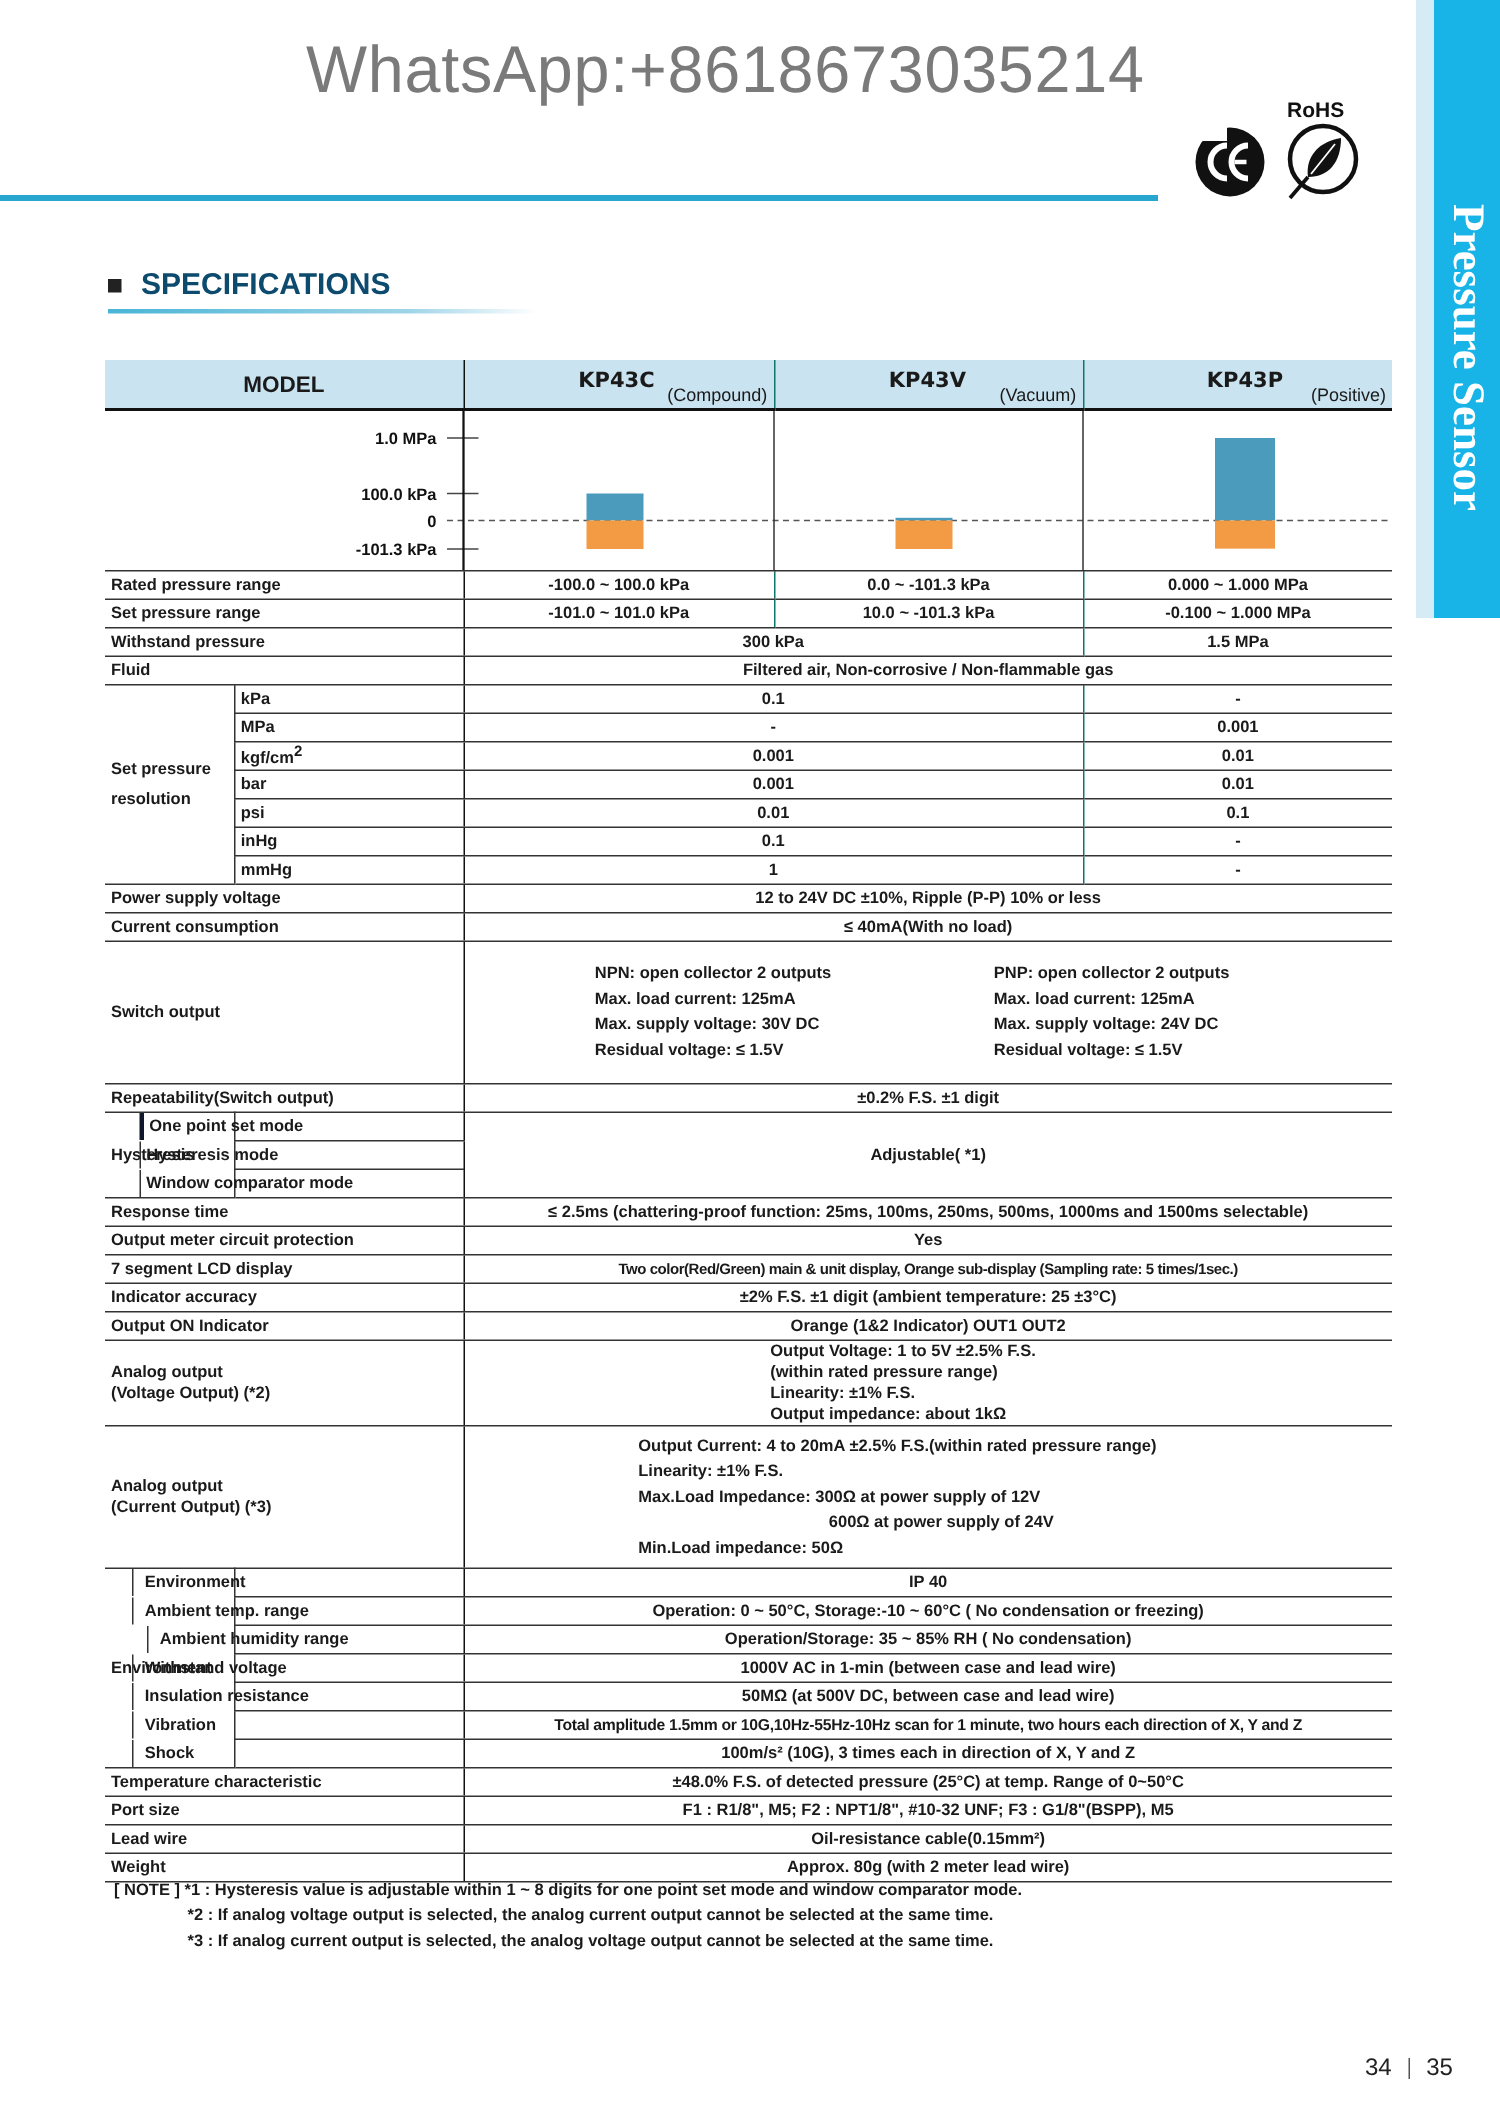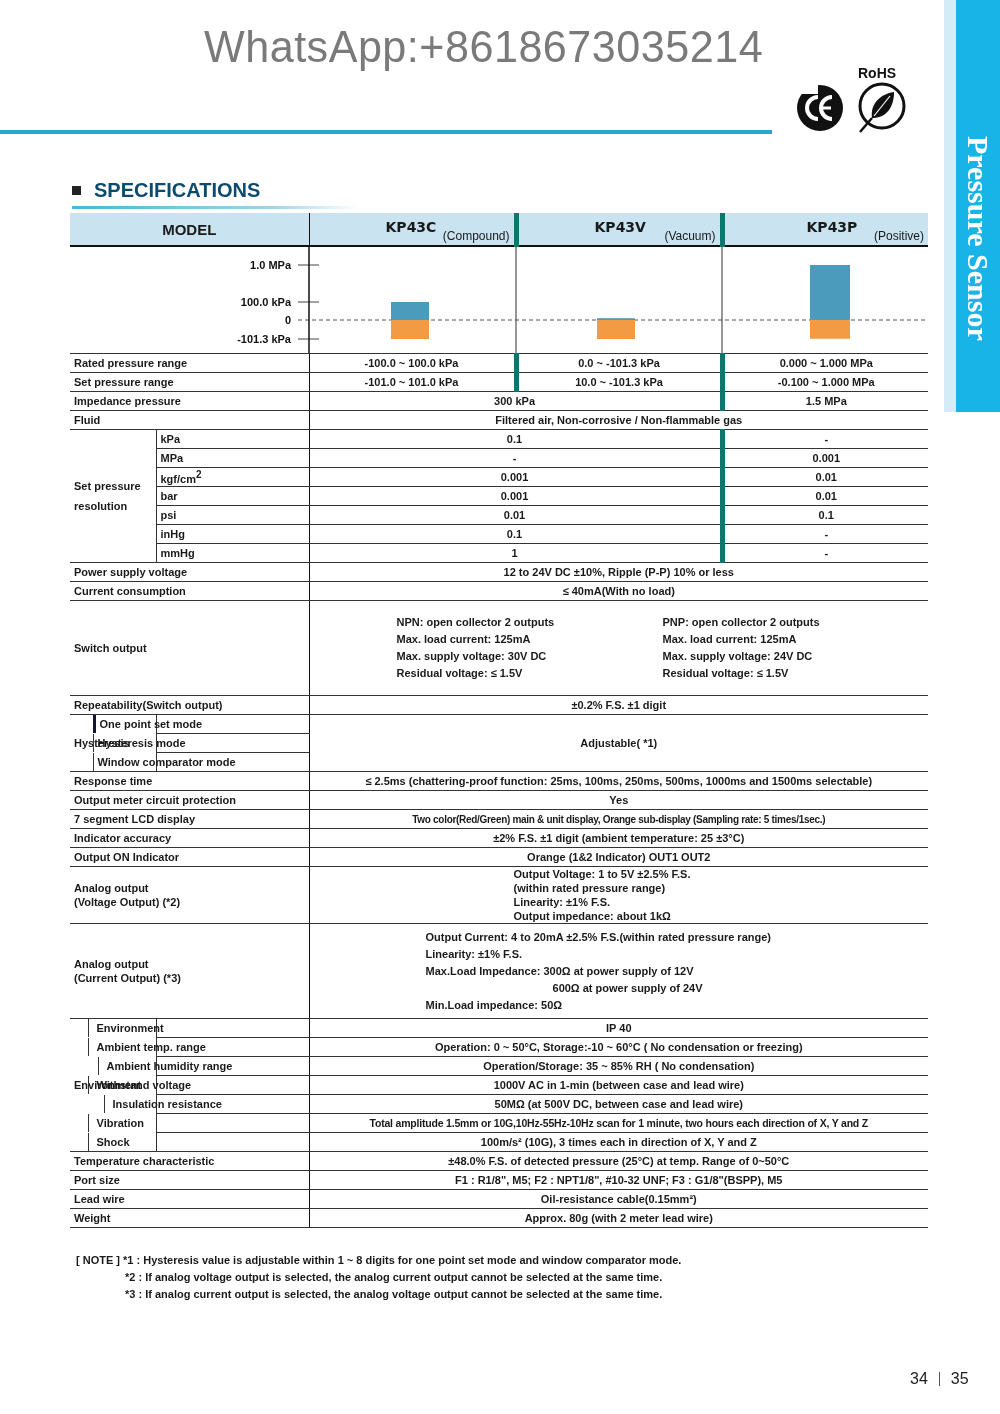--- a/index.html
+++ b/index.html
@@ -53,34 +53,34 @@
   .spec-heading .sq {
     width: 9px; height: 9px; background: #222; margin-right: 13px;
   }
   .spec-underline {
     position: absolute; left: 72px; top: 206px; width: 286px; height: 3px;
     background: linear-gradient(to right, #4ab5d6, #9fd4e8 70%, rgba(255,255,255,0));
   }
 
   
   .spec-table {
-    position: absolute; left: 70px; top: 213px; width: 858px;
+    position: absolute; left: 70px; top: 240px; width: 858px;
     border-collapse: collapse;
     font-size: 11px; font-weight: bold;
     table-layout: fixed;
   }
   .spec-table td {
     border-bottom: 1px solid #333;
     padding: 0 4px;
     height: 18px;
     line-height: 13px;
     vertical-align: middle;
   }
   .spec-table td.val { text-align: center; border-left: 1.5px solid #111; }
-  .spec-table td.val2 { text-align: center; border-left: 5px solid #0f766e; }
+  .spec-table td.val2 { text-align: center; border-left: 1px solid #0f766e; }
   .spec-table td.sub { border-left: 1px solid #333; }
   .spec-table tr.head td {
     background: #c9e3f0; height: 32px; border-bottom: 2px solid #111;
     font-size: 15px;
   }
   .spec-table tr.head td.model { text-align: center; font-size: 15px; }
   .head-cell { position: relative; height: 32px; }
   .head-cell .m { position: absolute; top: 8px; font-family: "DejaVu Sans", sans-serif; font-size: 14px; font-weight: bold; }
   .head-cell .t { position: absolute; bottom: 2px; right: 4px; font-weight: normal; font-size: 12px; }
 
@@ -190,21 +190,21 @@
     <td class="val2">0.0 ~ -101.3 kPa</td>
     <td class="val2">0.000 ~ 1.000 MPa</td>
   </tr>
   <tr>
     <td colspan="2">Set pressure range</td>
     <td class="val">-101.0 ~ 101.0 kPa</td>
     <td class="val2">10.0 ~ -101.3 kPa</td>
     <td class="val2">-0.100 ~ 1.000 MPa</td>
   </tr>
   <tr>
-    <td colspan="2">Impedance pressure</td>
+    <td colspan="2">Withstand pressure</td>
     <td colspan="2" class="val">300 kPa</td>
     <td class="val2">1.5 MPa</td>
   </tr>
   <tr>
     <td colspan="2">Fluid</td>
     <td colspan="3" class="val">Filtered air, Non-corrosive / Non-flammable gas</td>
   </tr>
 
   <tr>
     <td rowspan="7" style="line-height:20px;">
@@ -355,21 +355,21 @@
   </tr>
   <tr>
     <td class="sub" style="padding-left:10px;"><span class="envlab">Ambient humidity range</span></td>
     <td colspan="3" class="val">Operation/Storage: 35 ~ 85% RH ( No condensation)</td>
   </tr>
   <tr>
     <td class="sub" style="padding-left:0;"><span class="envlab">Withstand voltage</span></td>
     <td colspan="3" class="val">1000V AC in 1-min (between case and lead wire)</td>
   </tr>
   <tr>
-    <td class="sub" style="padding-left:16px;"><span class="envlab">Insulation resistance</span></td>
+    <td class="sub" style="padding-left:0;"><span class="envlab">Insulation resistance</span></td>
     <td colspan="3" class="val">50MΩ (at 500V DC, between case and lead wire)</td>
   </tr>
   <tr>
     <td class="sub" style="padding-left:0;"><span class="envlab">Vibration</span></td>
     <td colspan="3" class="val" style="font-size:10.5px; letter-spacing:-0.2px;">Total amplitude 1.5mm or 10G,10Hz-55Hz-10Hz scan for 1 minute, two hours each direction of X, Y and Z</td>
   </tr>
   <tr>
     <td class="sub" style="padding-left:0;"><span class="envlab">Shock</span></td>
     <td colspan="3" class="val">100m/s² (10G), 3 times each in direction of X, Y and Z</td>
   </tr>

